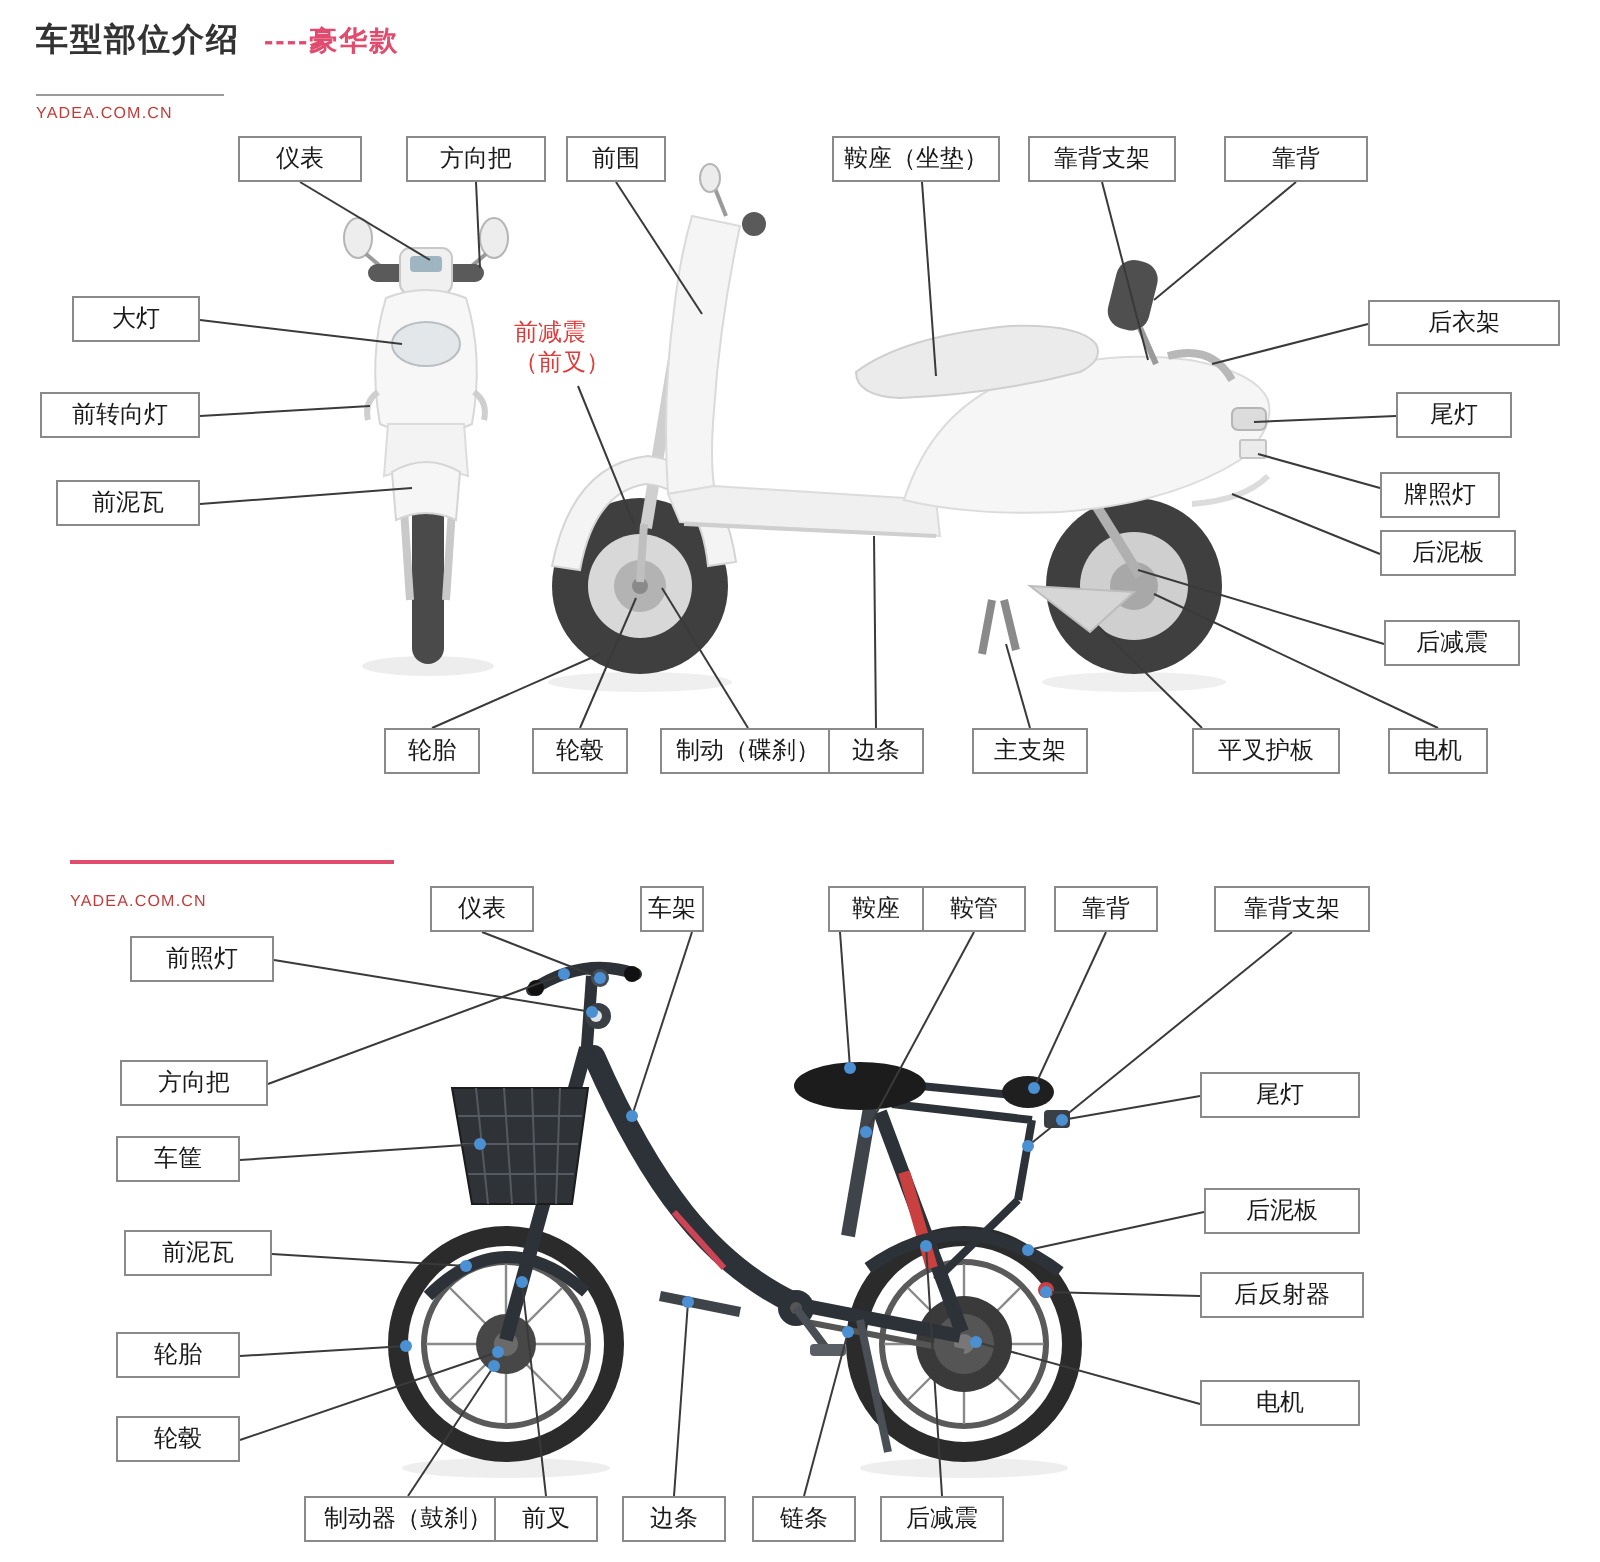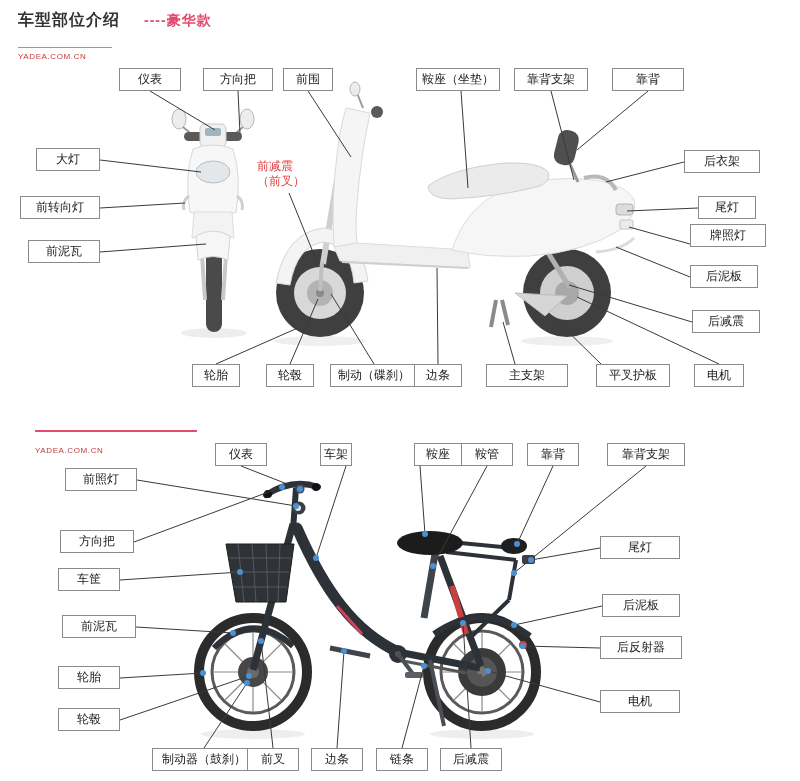--- a/index.html
+++ b/index.html
@@ -3,21 +3,21 @@
 <meta charset="utf-8">
 <style>
   html,body { margin:0; padding:0; }
   body { background:#fff; font-family:"Liberation Sans","DejaVu Sans",sans-serif; }
   #canvas { position:relative; width:800px; height:781px; background:#fff; overflow:hidden; }
   #art { position:absolute; left:0; top:0; }
   .lbl { position:absolute; height:23px; border:1px solid #8a8a8a; background:#fff;
          font-size:12px; color:#1a1a1a; text-align:center; line-height:21px;
          white-space:nowrap; box-sizing:border-box; }
   .sec-title { position:absolute; font-size:16px; font-weight:bold; color:#333; letter-spacing:1px; white-space:nowrap; }
-  .sec-title .pink { color:#e14b6e; font-size:14px; margin-left:24px; }
+  .sec-title .pink { color:#e14b6e; font-size:14px; margin-left:12px; }
   .watermark { position:absolute; font-size:8px; color:#c23b3b; letter-spacing:0.6px; }
   .rule-gray { position:absolute; height:1px; background:#9a9a9a; }
   .rule-pink { position:absolute; height:2px; background:#e14b6e; }
   .redlbl { position:absolute; font-size:12px; color:#e03a3a; text-align:left; line-height:15px; white-space:nowrap; }
 </style>
 </head>
 <body>
 
 <div id="canvas">
 
@@ -225,30 +225,30 @@
   <div class="lbl" style="left:416px;top:68px;width:84px">鞍座（坐垫）</div>
   <div class="lbl" style="left:514px;top:68px;width:74px">靠背支架</div>
   <div class="lbl" style="left:612px;top:68px;width:72px">靠背</div>
   <div class="lbl" style="left:36px;top:148px;width:64px">大灯</div>
   <div class="lbl" style="left:20px;top:196px;width:80px">前转向灯</div>
   <div class="lbl" style="left:28px;top:240px;width:72px">前泥瓦</div>
   <div class="redlbl" style="left:257px;top:159px;width:66px">
     <span>前减震</span><br>
     <span>（前叉）</span>
   </div>
-  <div class="lbl" style="left:684px;top:150px;width:76px">后衣架</div>
+  <div class="lbl" style="left:684px;top:150px;width:96px">后衣架</div>
   <div class="lbl" style="left:698px;top:196px;width:58px">尾灯</div>
-  <div class="lbl" style="left:690px;top:224px;width:76px">牌照灯</div>
+  <div class="lbl" style="left:690px;top:236px;width:60px">牌照灯</div>
   <div class="lbl" style="left:690px;top:265px;width:68px">后泥板</div>
   <div class="lbl" style="left:692px;top:310px;width:68px">后减震</div>
   <div class="lbl" style="left:192px;top:364px;width:48px">轮胎</div>
   <div class="lbl" style="left:266px;top:364px;width:48px">轮毂</div>
   <div class="lbl" style="left:330px;top:364px;width:88px">制动（碟刹）</div>
   <div class="lbl" style="left:414px;top:364px;width:48px">边条</div>
-  <div class="lbl" style="left:486px;top:364px;width:82px">主支架</div>
+  <div class="lbl" style="left:486px;top:364px;width:58px">主支架</div>
   <div class="lbl" style="left:596px;top:364px;width:74px">平叉护板</div>
   <div class="lbl" style="left:694px;top:364px;width:50px">电机</div>
 
   <div class="rule-pink" style="left:35px;top:430px;width:162px"></div>
   <div class="watermark" style="left:35px;top:446px">YADEA.COM.CN</div>
 
   <div class="lbl" style="left:215px;top:443px;width:52px">仪表</div>
   <div class="lbl" style="left:320px;top:443px;width:32px">车架</div>
   <div class="lbl" style="left:414px;top:443px;width:48px">鞍座</div>
   <div class="lbl" style="left:461px;top:443px;width:52px">鞍管</div>

